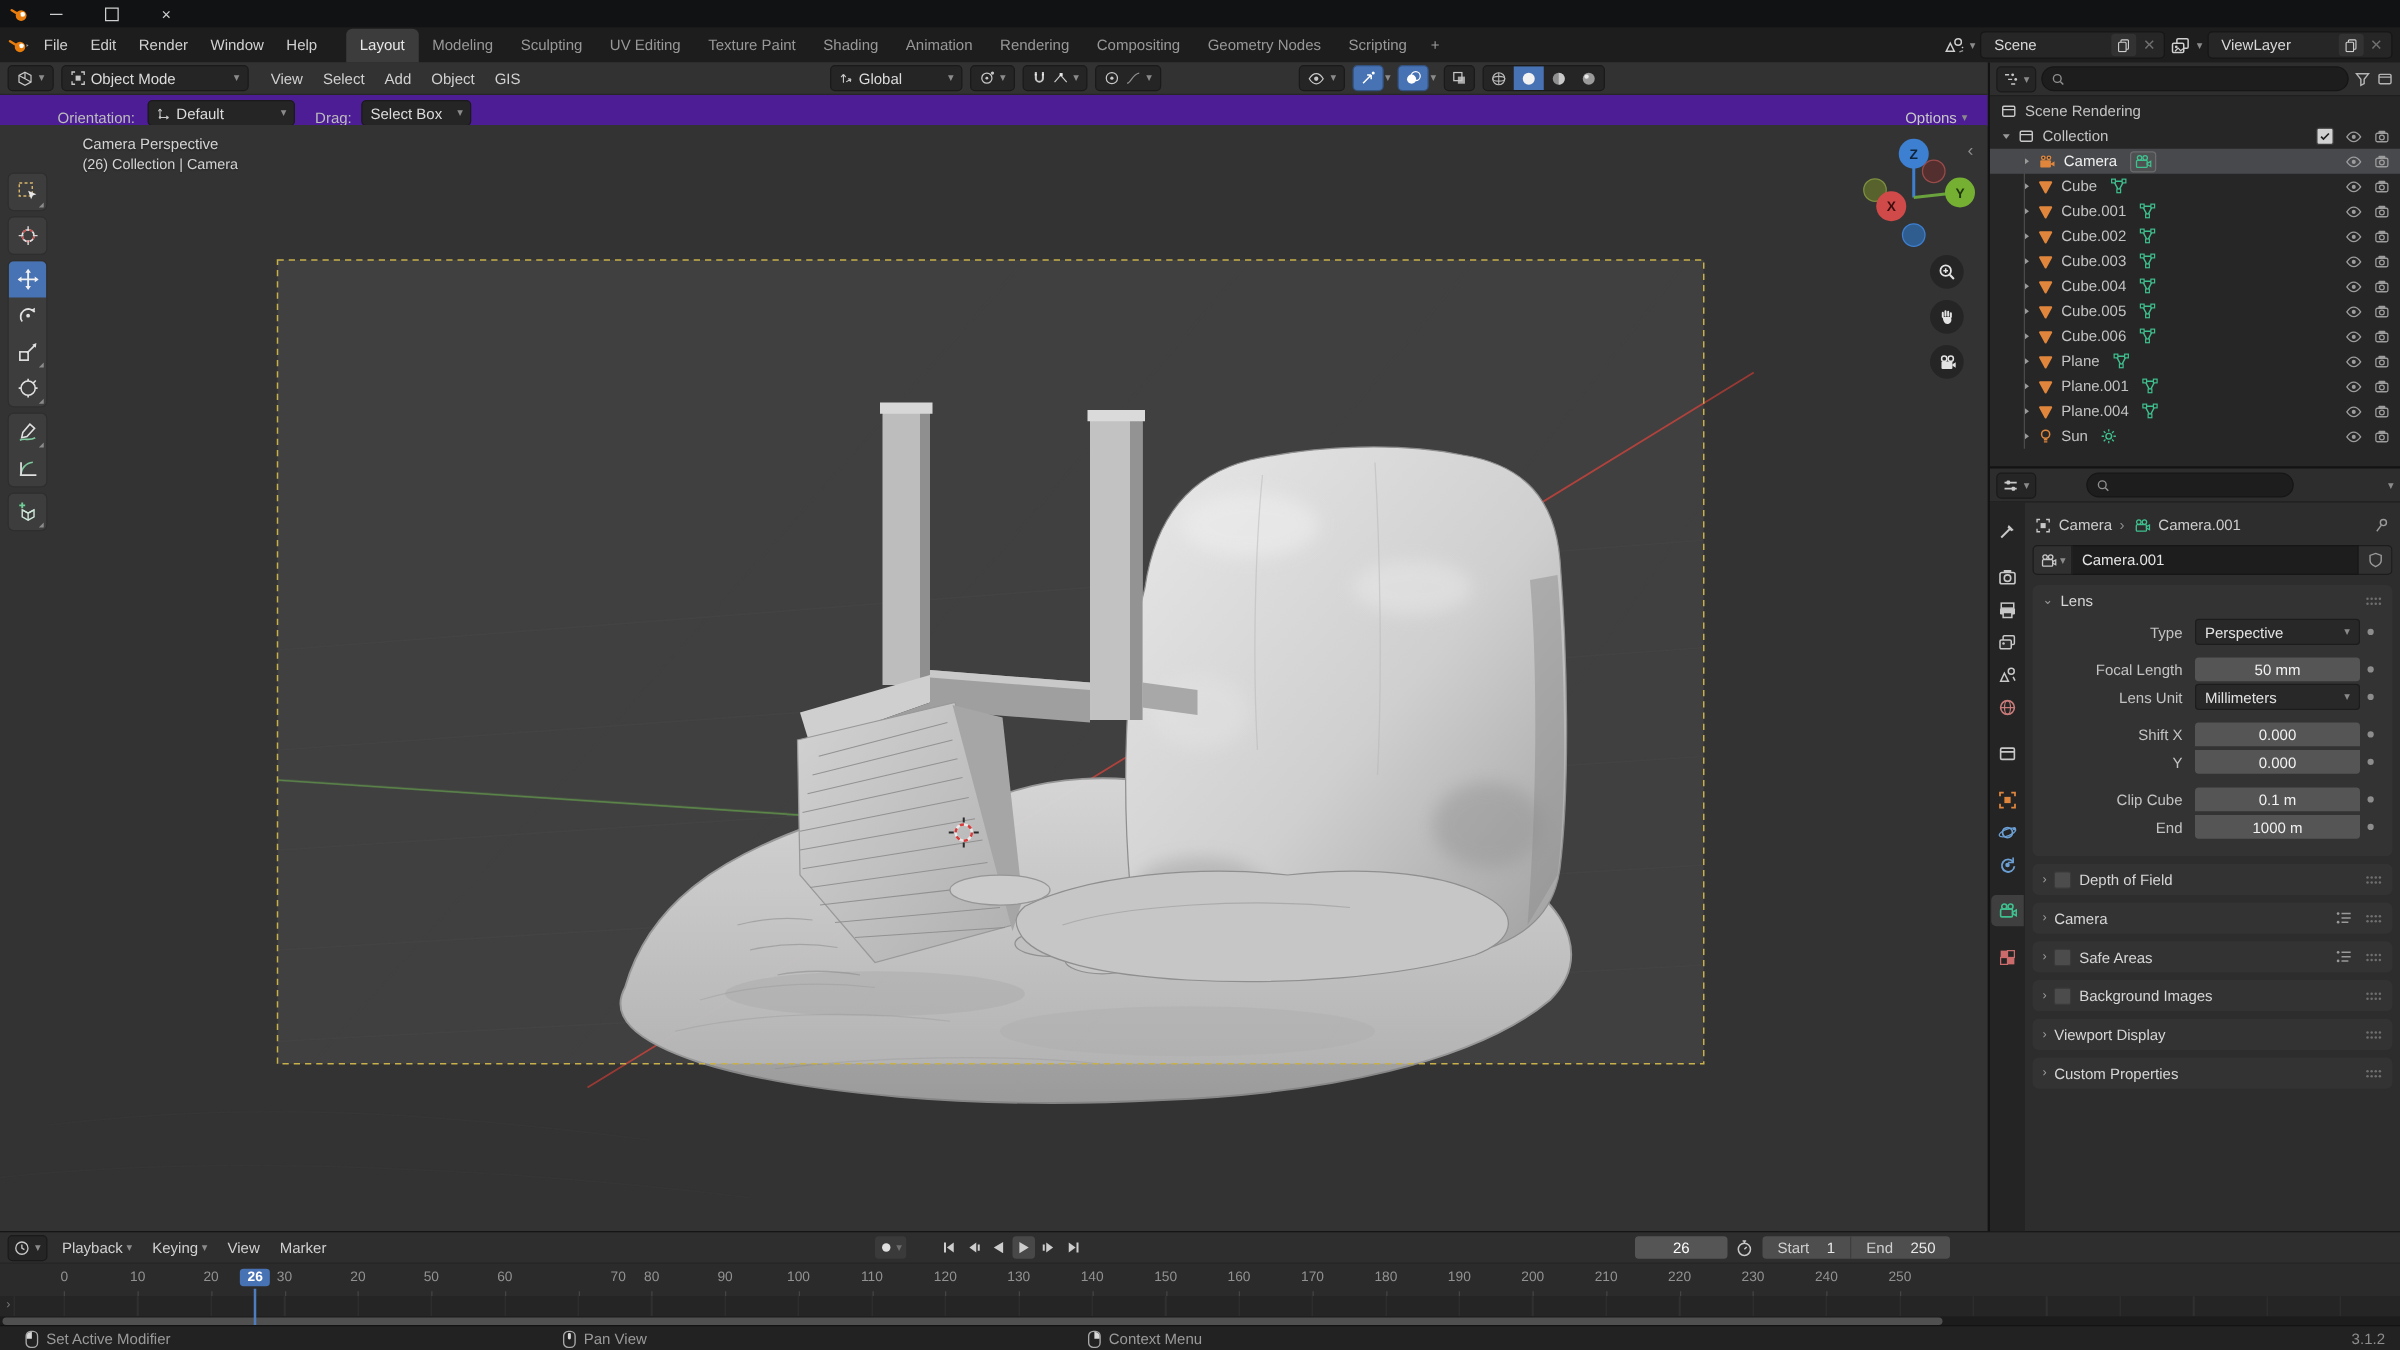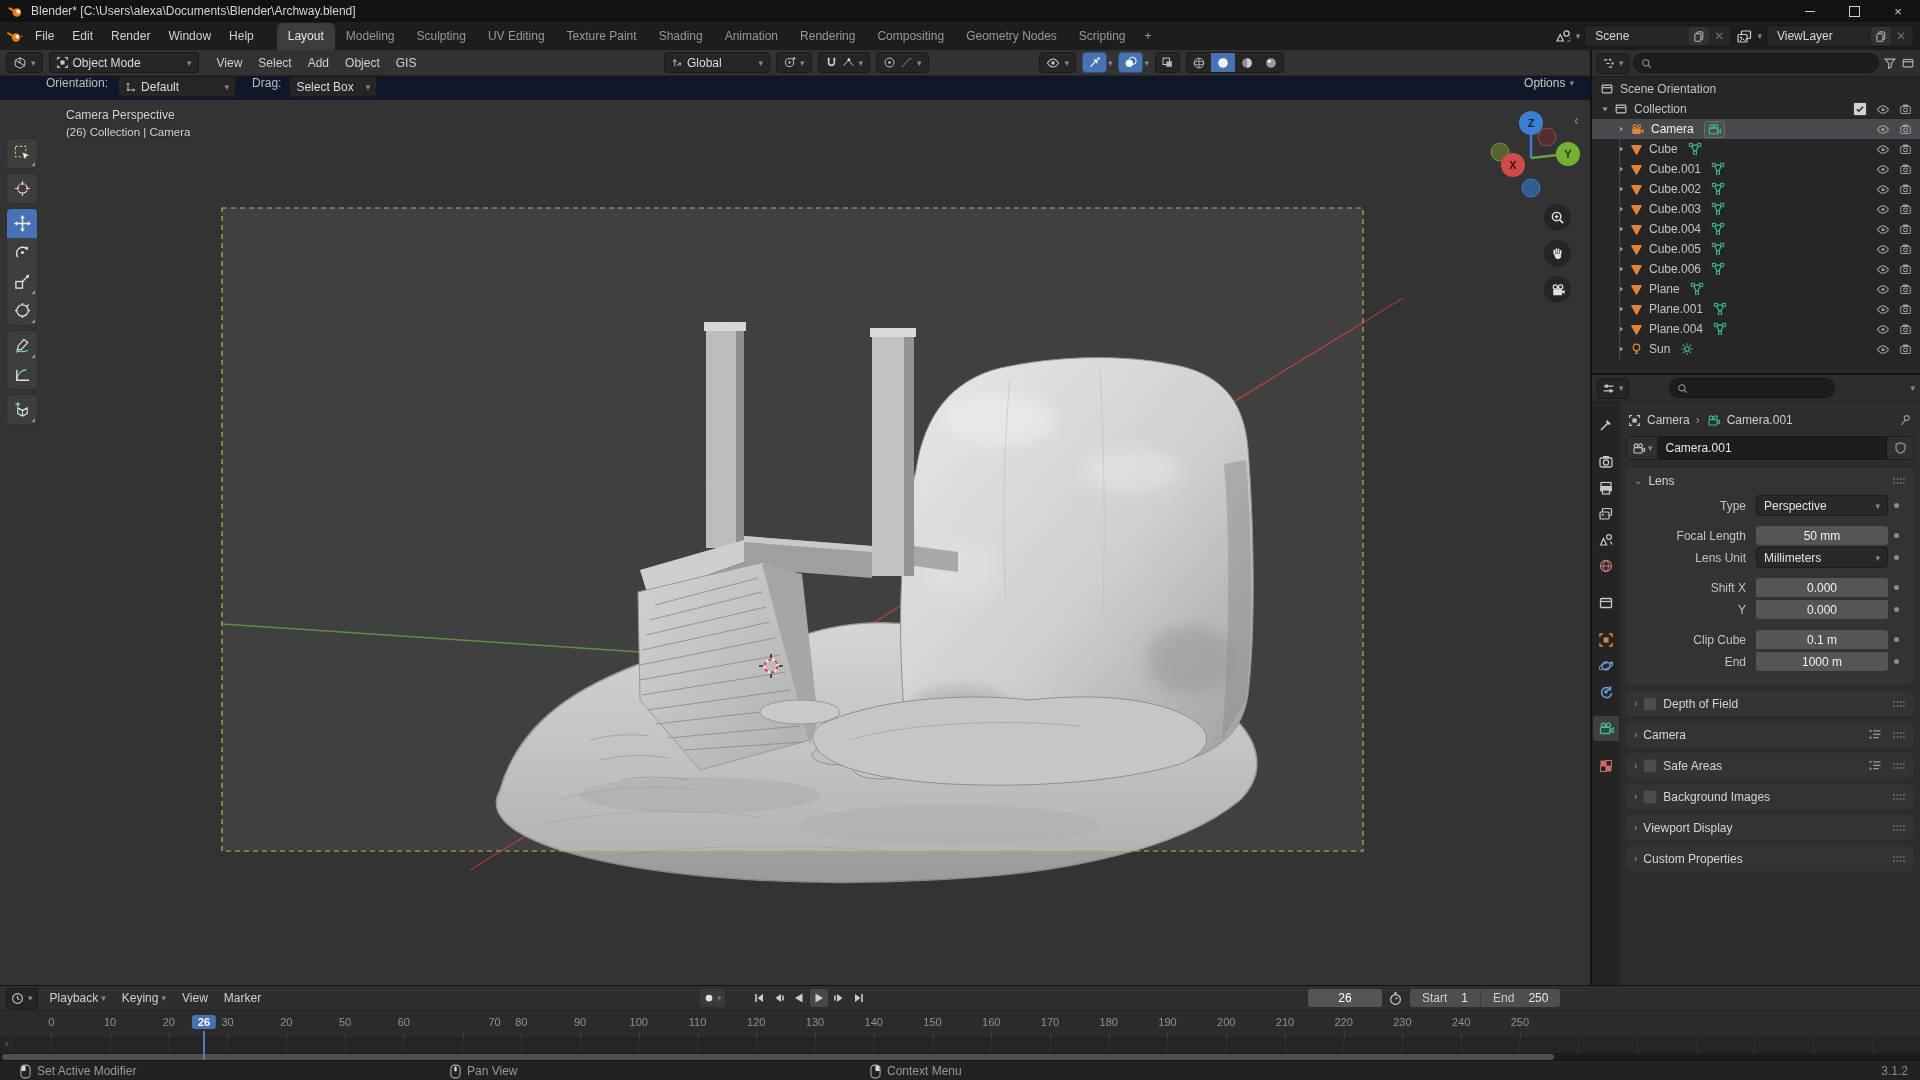--- a/index.html
+++ b/index.html
@@ -23,21 +23,21 @@
   .wk-tab.add{color:#9a9a9a;padding:6px 8px 7px}
   .idchips{margin-left:auto;display:flex;align-items:center;gap:4px}
   .idchip{display:flex;align-items:center;background:#262626;border:1px solid #161616;border-radius:4px;height:20px;padding:0 2px}
   .idchip .fld{color:#d8d8d8;padding:0 8px;min-width:86px}
   .idchip .mini{width:20px;display:flex;justify-content:center;align-items:center;height:18px;border-radius:3px;background:#323232}
   .idchip .x{color:#6f6f6f;padding:0 5px}
   
   .main{position:absolute;top:50px;left:0;width:1920px;height:935px;display:flex}
   .viewport{position:relative;width:1590px;background:#3a3a3a;border-right:2px solid #131313}
   .vp-header{height:25px;background:#323232;display:flex;align-items:center;border-bottom:1px solid #262626;padding:0 6px;position:relative}
-  .vp-tools{height:25px;background:#0f172a;display:flex;align-items:flex-start;border-bottom:1px solid #1e1e1e;padding-left:46px;position:relative}
+  .vp-tools{height:25px;background:#4c1d95;display:flex;align-items:flex-end;border-bottom:1px solid #1e1e1e;padding-left:46px;position:relative}
   .chip{display:inline-flex;align-items:center;gap:4px;background:#252525;border:1px solid #1a1a1a;border-radius:4px;height:19px;padding:0 6px;color:#dcdcdc}
   .vp-menus{display:flex;margin-left:10px}
   .vp-menus .menu-item{padding:3px 8px}
   .hdr-cluster{position:absolute;display:flex;align-items:flex-start;gap:6px}
   .tglbtn{width:23px;height:19px;display:flex;align-items:center;justify-content:center;background:#252525;border:1px solid #1a1a1a;border-radius:4px}
   .tglbtn.on{background:#4772b3;border-color:#33517e}
   .shadegrp{display:flex;background:#252525;border:1px solid #1a1a1a;border-radius:4px;overflow:hidden}
   .shadegrp .sb{width:24px;height:19px;display:flex;align-items:center;justify-content:center}
   .shadegrp .sb.on{background:#4772b3}
   .lbl{color:#bdbdbd}
@@ -127,21 +127,20 @@
 <div id="app">
 
   <div class="titlebar">
     <span class="ic">
       <svg width="15" height="15" viewBox="0 0 16 16">
           <circle cx="9.5" cy="9" r="4.6" fill="#e87d0d"></circle>
           <circle cx="10.8" cy="8" r="2.1" fill="#fff"></circle>
           <path d="M1.5 4.5 L8 8.5" stroke="#e87d0d" stroke-width="2.2" stroke-linecap="round"></path>
         </svg>
     </span>
-    <span class="t">Blender* [C:\Users\alexa\Documents\Blender\Archway.blend]</span>
     <div class="winbtn">
         <span class="minline"></span>
       </div>
     <div class="winbtn">
         <span class="maxbox"></span>
       </div>
     <div class="winbtn">×</div>
   </div>
 
   <div class="topbar">
@@ -682,21 +681,21 @@
         </div>
         <div id="ol-rows" class="ol-rows">
           <div class="treeline"></div>
         <div class="ol-row" style="padding-left: 8px;">
               <div class="ic">
                 <svg width="14" height="14" viewBox="0 0 16 16">
                   <rect x="2.5" y="3.5" width="11" height="9" rx="1" fill="none" stroke="#c8c8c8" stroke-width="1.3"></rect>
                   <path d="M2.5 6.5h11" stroke="#c8c8c8" stroke-width="1.3"></path>
                 </svg>
               </div>
-              <div style="margin-left: 6px;">Scene Orientation</div>
+              <div style="margin-left: 6px;">Scene Rendering</div>
             </div>
             <div class="ol-row" style="padding-left: 8px;">
               <div class="ic">
                 <svg width="10" height="10" viewBox="0 0 16 16">
                   <path d="M3.5 5.5h9L8 11.5z" fill="#9a9a9a"></path>
                 </svg>
               </div>
               <div class="ic" style="margin-left: 4px;">
                 <svg width="14" height="14" viewBox="0 0 16 16">
                   <rect x="2.5" y="3.5" width="11" height="9" rx="1" fill="none" stroke="#c8c8c8" stroke-width="1.3"></rect>

